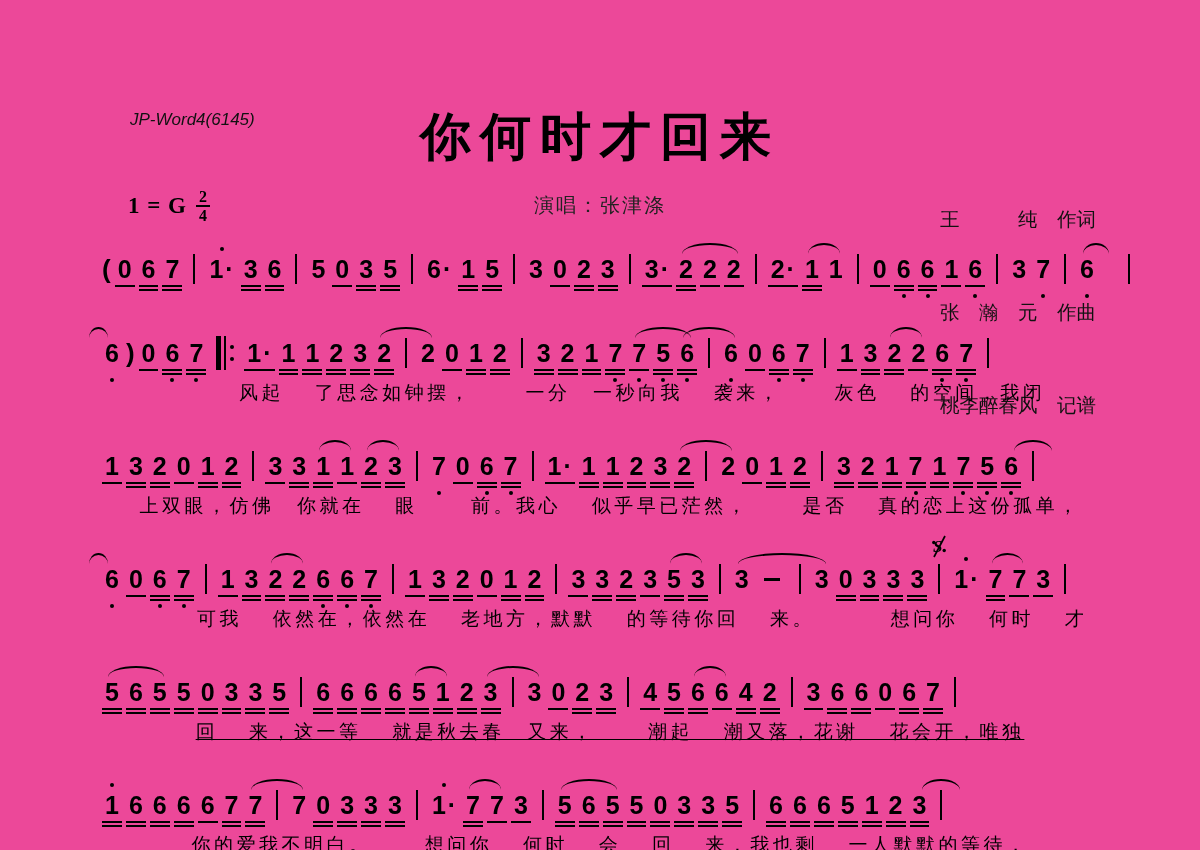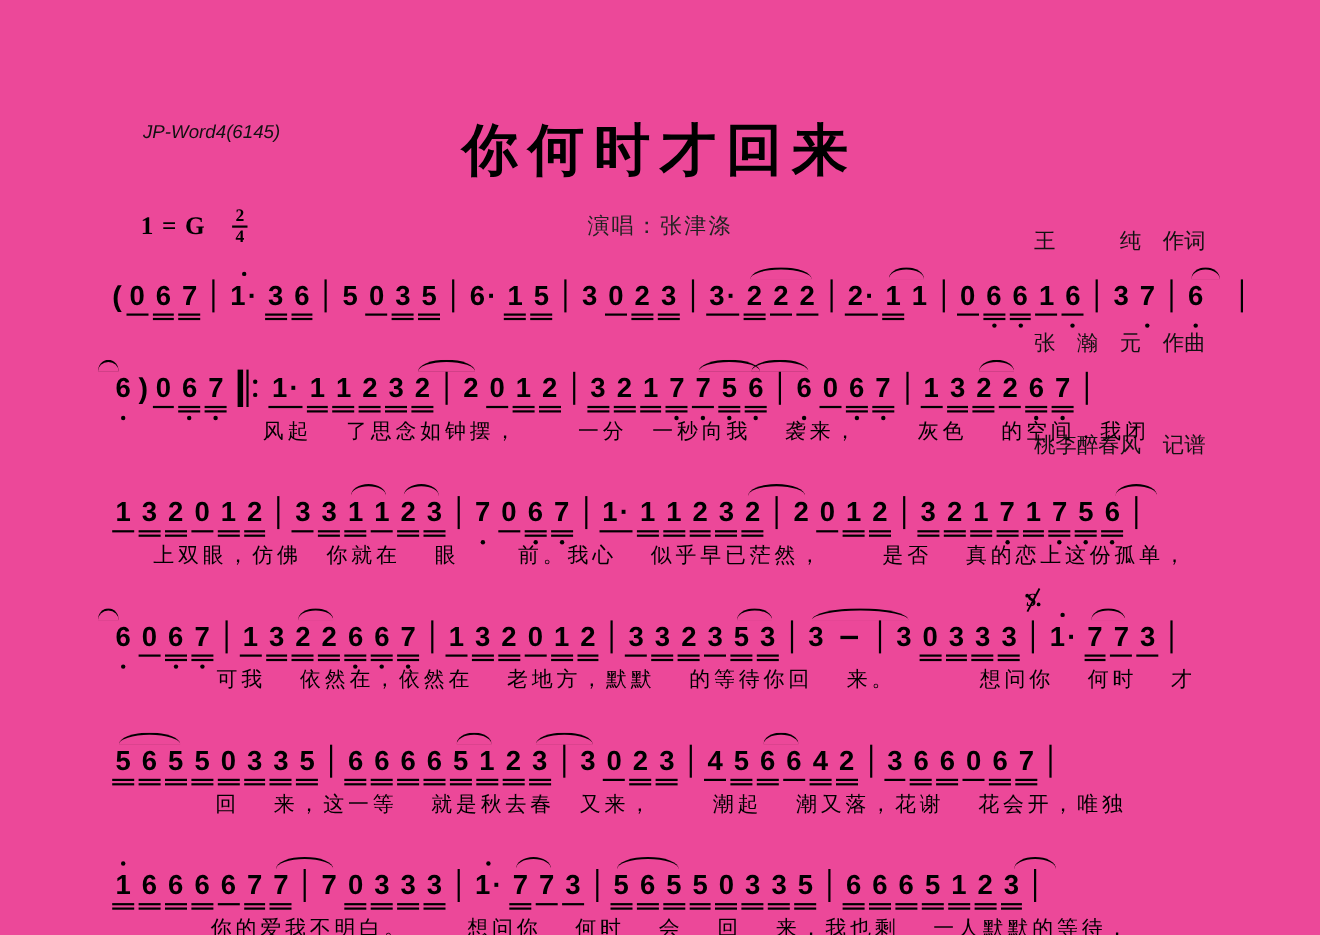--- a/index.html
+++ b/index.html
@@ -7,21 +7,21 @@
   #page{position:relative;width:1200px;height:850px;background:#ec4899;color:#000;
         overflow:hidden;font-family:"Liberation Serif",serif;}
   
   #watermark{position:absolute;left:130px;top:110px;font:italic 17px "Liberation Sans",sans-serif;color:#111;}
   #title{position:absolute;left:0;top:103px;width:100%;text-align:center;
          font-size:51px;font-weight:bold;letter-spacing:9px;}
   #subtitle{position:absolute;left:0;top:192px;width:100%;text-align:center;
             font-size:20px;letter-spacing:2px;color:#222;}
   #credits{position:absolute;right:104px;top:142px;text-align:right;
            font-size:19.5px;line-height:31px;white-space:pre;color:#111;}
-  #keytime{position:absolute;left:128px;top:188px;display:flex;align-items:center;gap:24px;}
+  #keytime{position:absolute;left:128px;top:188px;display:flex;align-items:center;gap:9px;}
   #keytime .key{font-size:23px;font-weight:bold;letter-spacing:1px;}
   .meter{display:inline-flex;flex-direction:column;align-items:center;font-weight:bold;
          font-size:16px;line-height:17px;}
   .meter .num{border-bottom:2px solid #000;padding:0 3px;}
   
   #score{position:absolute;left:100px;top:238px;right:86px;}
   .system{position:relative;margin-bottom:29px;}
   .system.no-lyrics{margin-bottom:38px;}
   .notes-row{position:relative;display:flex;flex-wrap:nowrap;align-items:center;
              padding-top:16px;height:30px;}
@@ -317,21 +317,21 @@
           <span class="note u2">6</span>
           <span class="note u1">0</span>
           <span class="note u2">6</span>
           <span class="note u2">7</span>
           <span class="bar"></span>
           <span class="slur" style="left: 8px; width: 56.4px; top: 5px;"></span>
           <span class="slur" style="left: 315px; width: 32.4px; top: 5px;"></span>
           <span class="slur" style="left: 387px; width: 52.4px; top: 5px;"></span>
           <span class="slur" style="left: 594px; width: 32.4px; top: 5px;"></span>
         </div>
-        <div class="lyrics" style="padding-left: 6px;">回　 来，这一等　 就是秋去春　又来，　　 潮起　 潮又落，花谢　 花会开，唯独</div>
+        <div class="lyrics" style="padding-left: 6px; text-decoration: underline;">回　 来，这一等　 就是秋去春　又来，　　 潮起　 潮又落，花谢　 花会开，唯独</div>
       </div>
       <div class="system">
         <div class="notes-row">
           <span class="note u2">1<span class="hd"></span></span>
           <span class="note u2">6</span>
           <span class="note u2">6</span>
           <span class="note u2">6</span>
           <span class="note u1">6</span>
           <span class="note u2">7</span>
           <span class="note u2">7</span>

